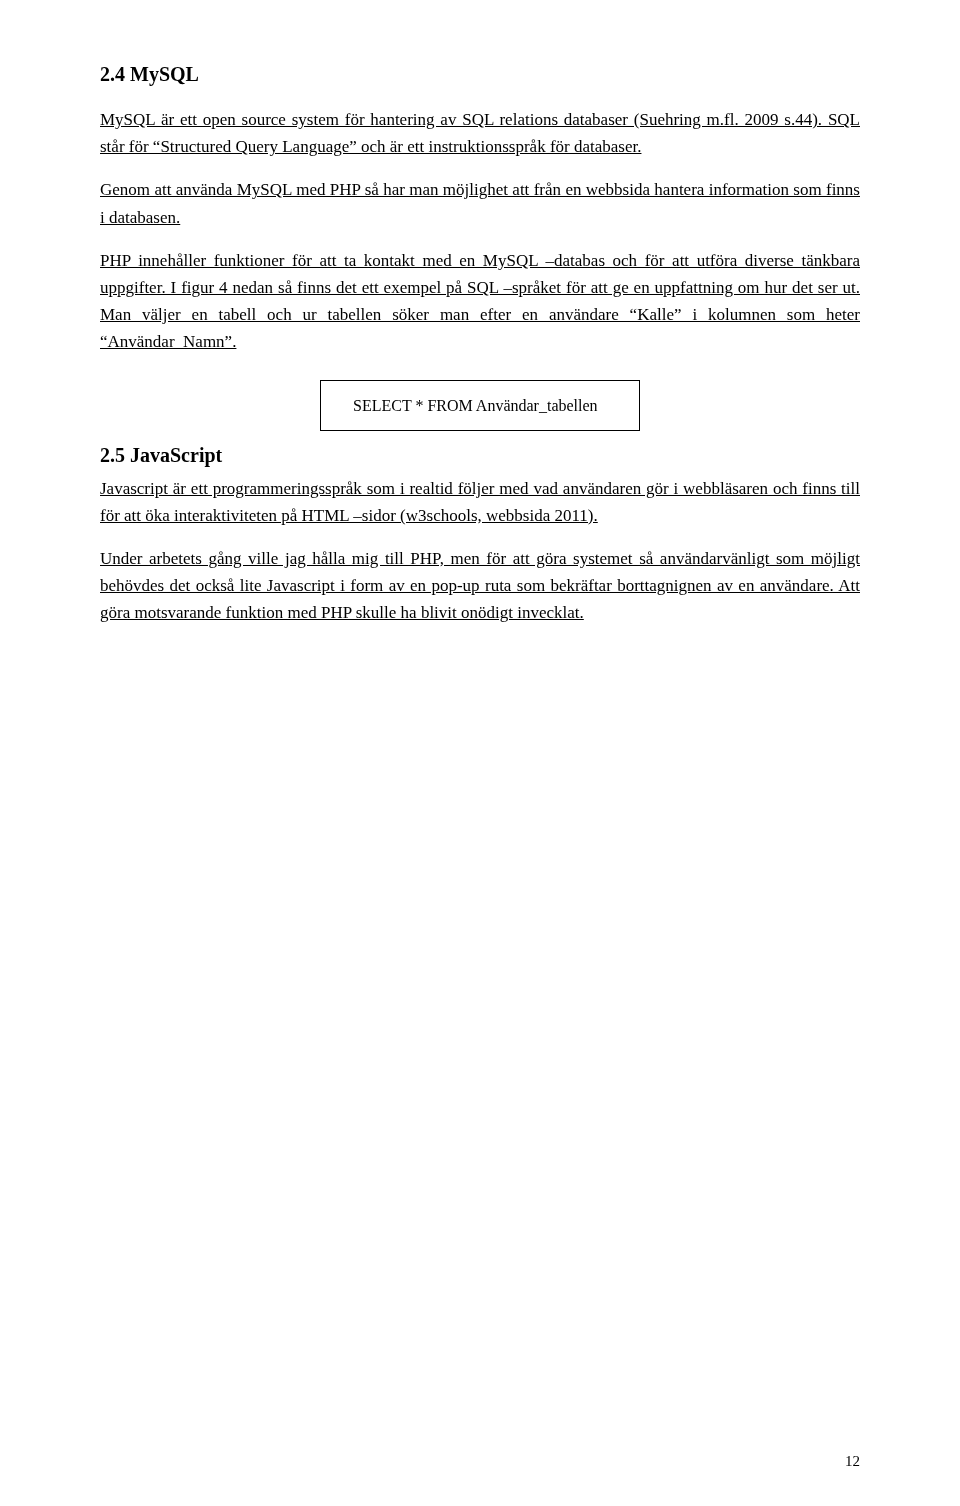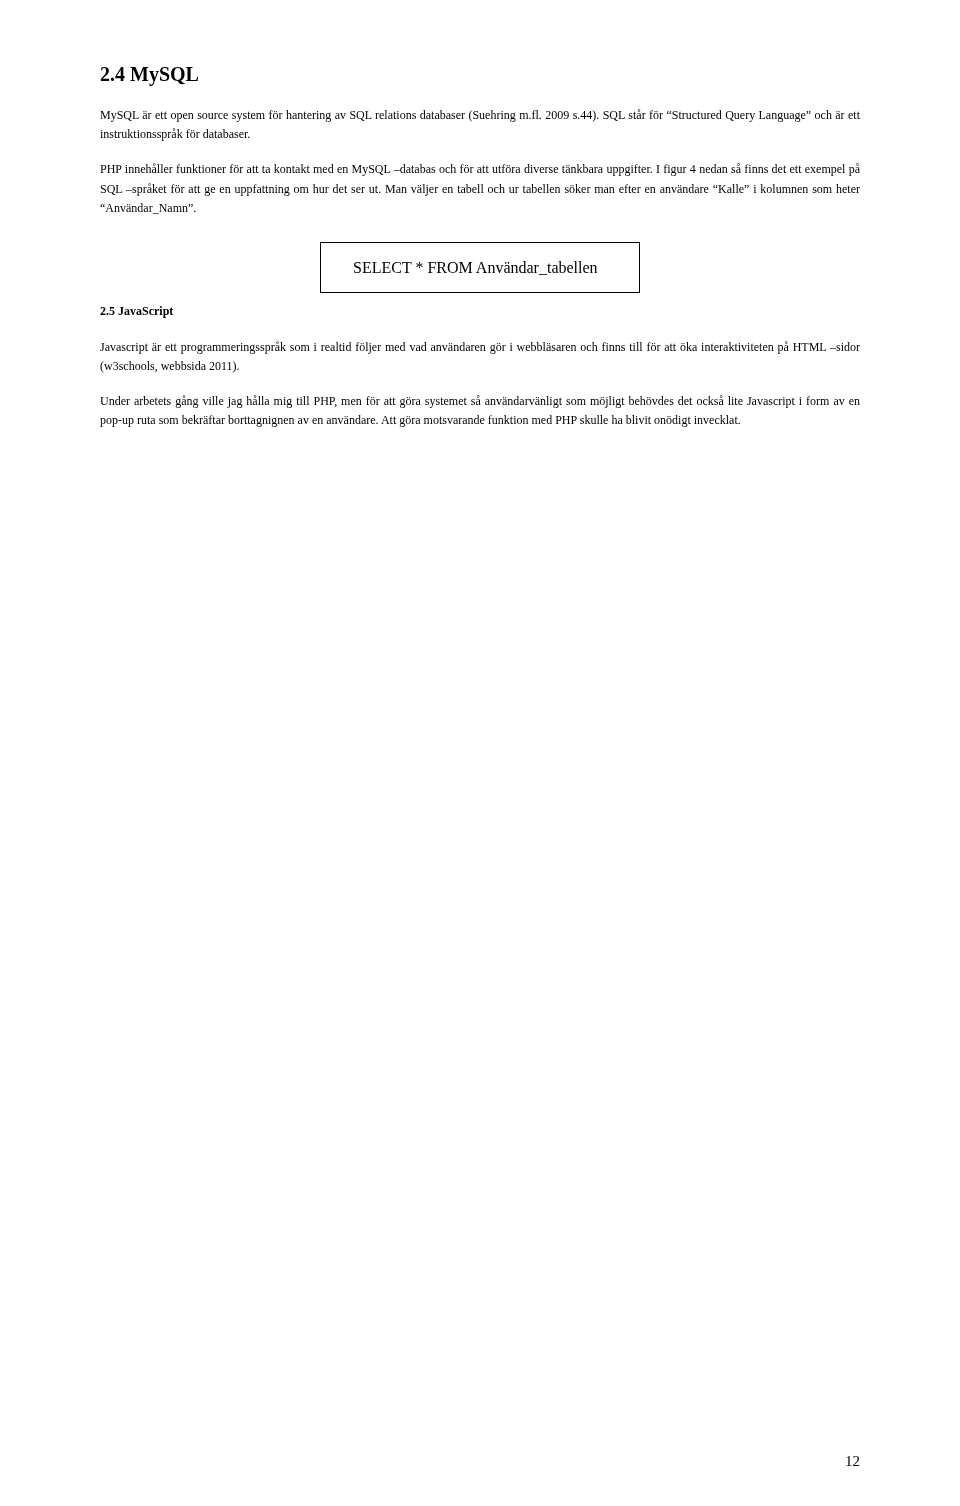--- a/index.html
+++ b/index.html
@@ -25,24 +25,25 @@
     }
 
     .section-heading {
       font-size: 20px;
       font-weight: bold;
       margin-bottom: 18px;
       line-height: 1.4;
     }
 
     .body-text {
-      font-size: 12px;
+      font-size: 17px;
       line-height: 1.6;
       text-align: justify;
       margin-bottom: 16px;
+      text-decoration: underline;
     }
 
     .sql-box-wrapper {
       display: flex;
       justify-content: center;
       margin: 24px 0 8px 0;
     }
 
     .sql-box {
       border: 1px solid #000000;
@@ -55,23 +56,23 @@
 
     .figure-caption {
       text-align: center;
       font-style: italic;
       font-size: 15px;
       margin-bottom: 24px;
       margin-top: 4px;
     }
 
     .subsection-heading {
-      font-size: 12px;
+      font-size: 20px;
       font-weight: bold;
-      margin-bottom: 18px;
+      margin-bottom: 6px;
       margin-top: 10px;
       line-height: 1.4;
     }
 
     .page-number {
       position: absolute;
       bottom: 36px;
       right: 100px;
       font-size: 15px;
       font-family: "Times New Roman", Times, serif;
@@ -81,20 +82,21 @@
 <body>
 
 <div class="page">
 
   <div>
 
     <div class="section-heading">2.4 MySQL</div>
 
     <p class="body-text">MySQL är ett open source system för hantering av SQL relations databaser (Suehring m.fl. 2009 s.44). SQL står för “Structured Query Language” och är ett instruktionsspråk för databaser.</p>
 
+    <p class="body-text">Genom att använda MySQL med PHP så har man möjlighet att från en webbsida hantera information som finns i databasen.</p>
 
     <p class="body-text">PHP innehåller funktioner för att ta kontakt med en MySQL –databas och för att utföra diverse tänkbara uppgifter. I figur 4 nedan så finns det ett exempel på SQL –språket för att ge en uppfattning om hur det ser ut. Man väljer en tabell och ur tabellen söker man efter en användare “Kalle” i kolumnen som heter “Användar_Namn”.</p>
 
     <div class="sql-box-wrapper">
       <div class="sql-box">
         <div>SELECT * FROM Användar_tabellen</div>
       </div>
     </div>
 
 

